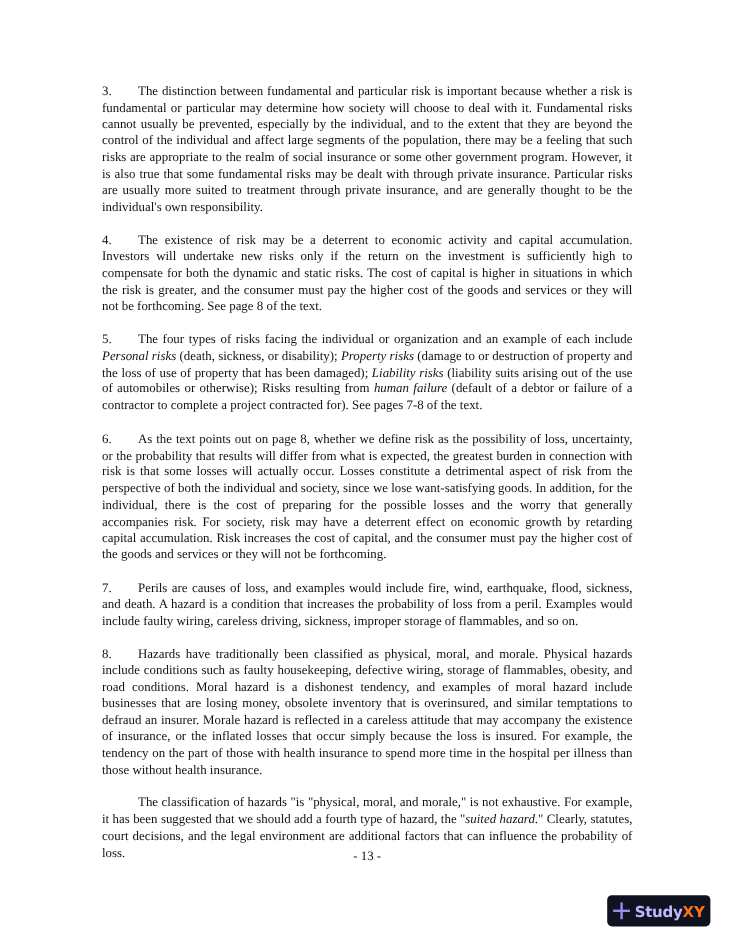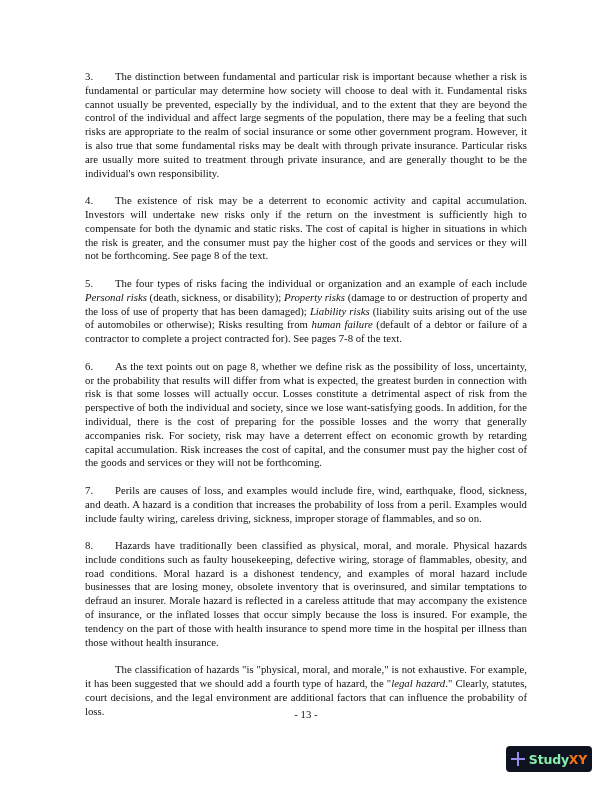--- a/index.html
+++ b/index.html
@@ -73,41 +73,41 @@
       height: 14px;
       position: relative;
     }
     .badge-plus::before, .badge-plus::after {
       content: "";
       position: absolute;
       background: #9b8cf0;
     }
     .badge-plus::before { left: 6px; top: 0; width: 2px; height: 14px; }
     .badge-plus::after { left: 0; top: 6px; width: 14px; height: 2px; }
-    .brand-a { color: #86efac; }
+    .brand-a { color: #c4b5fd; }
     .brand-b { color: #f97316; }
   </style>
 </head>
 <body>
 
 <div class="page">
   <div class="body-text">
     <p class="para"><span class="num">3.</span><span>The distinction between fundamental and particular risk is important because whether a risk is fundamental or particular may determine how society will choose to deal with it.  Fundamental risks cannot usually be prevented, especially by the individual, and to the extent that they are beyond the control of the individual and affect large segments of the population, there may be a feeling that such risks are appropriate to the realm of social insurance or some other government program.  However, it is also true that some fundamental risks may be dealt with through private insurance.  Particular risks are usually more suited to treatment through private insurance, and are generally thought to be the individual's own responsibility.</span></p>
 
     <p class="para"><span class="num">4.</span><span>The existence of risk may be a deterrent to economic activity and capital accumulation. Investors will undertake new risks only if the return on the investment is sufficiently high to compensate for both the dynamic and static risks.  The cost of capital is higher in situations in which the risk is greater, and the consumer must pay the higher cost of the goods and services or they will not be forthcoming.  See page 8 of the text.</span></p>
 
     <p class="para"><span class="num">5.</span><span>The four types of risks facing the individual or organization and an example of each include </span><em>Personal risks</em><span> (death, sickness, or disability); </span><em>Property risks</em><span> (damage to or destruction of property and the loss of use of property that has been damaged); </span><em>Liability risks</em><span> (liability suits arising out of the use of automobiles or otherwise); Risks resulting from </span><em>human failure</em><span> (default of a debtor or failure of a contractor to complete a project contracted for).  See pages 7-8 of the text.</span></p>
 
     <p class="para"><span class="num">6.</span><span>As the text points out on page 8, whether we define risk as the possibility of loss, uncertainty, or the probability that results will differ from what is expected, the greatest burden in connection with risk is that some losses will actually occur.  Losses constitute a detrimental aspect of risk from the perspective of both the individual and society, since we lose want-satisfying goods.  In addition, for the individual, there is the cost of preparing for the possible losses and the worry that generally accompanies risk.  For society, risk may have a deterrent effect on economic growth by retarding capital accumulation.  Risk increases the cost of capital, and the consumer must pay the higher cost of the goods and services or they will not be forthcoming.</span></p>
 
     <p class="para"><span class="num">7.</span><span>Perils are causes of loss, and examples would include fire, wind, earthquake, flood, sickness, and death.  A hazard is a condition that increases the probability of loss from a peril.  Examples would include faulty wiring, careless driving, sickness, improper storage of flammables, and so on.</span></p>
 
     <p class="para"><span class="num">8.</span><span>Hazards have traditionally been classified as physical, moral, and morale.  Physical hazards include conditions such as faulty housekeeping, defective wiring, storage of flammables, obesity, and road conditions.  Moral hazard is a dishonest tendency, and examples of moral hazard include businesses that are losing money, obsolete inventory that is overinsured, and similar temptations to defraud an insurer.  Morale hazard is reflected in a careless attitude that may accompany the existence of insurance, or the inflated losses that occur simply because the loss is insured.  For example, the tendency on the part of those with health insurance to spend more time in the hospital per illness than those without health insurance.</span></p>
 
-    <p class="para indent-para"><span>The classification of hazards "is "physical, moral, and morale," is not exhaustive.  For example, it has been suggested that we should add a fourth type of hazard, the "</span><em>legal hazard</em><span>." Clearly, statutes, court decisions, and the legal environment are additional factors that can influence the probability of loss.</span></p>
+    <p class="para indent-para"><span>The classification of hazards "is "physical, moral, and morale," is not exhaustive.  For example, it has been suggested that we should add a fourth type of hazard, the "</span><em>suited hazard</em><span>." Clearly, statutes, court decisions, and the legal environment are additional factors that can influence the probability of loss.</span></p>
   </div>
 
   <div class="page-number">- 13 -</div>
 
   <div class="badge">
     <span class="badge-plus"></span>
     <span><span class="brand-a">Study</span><span class="brand-b">XY</span></span>
   </div>
 </div>
 

